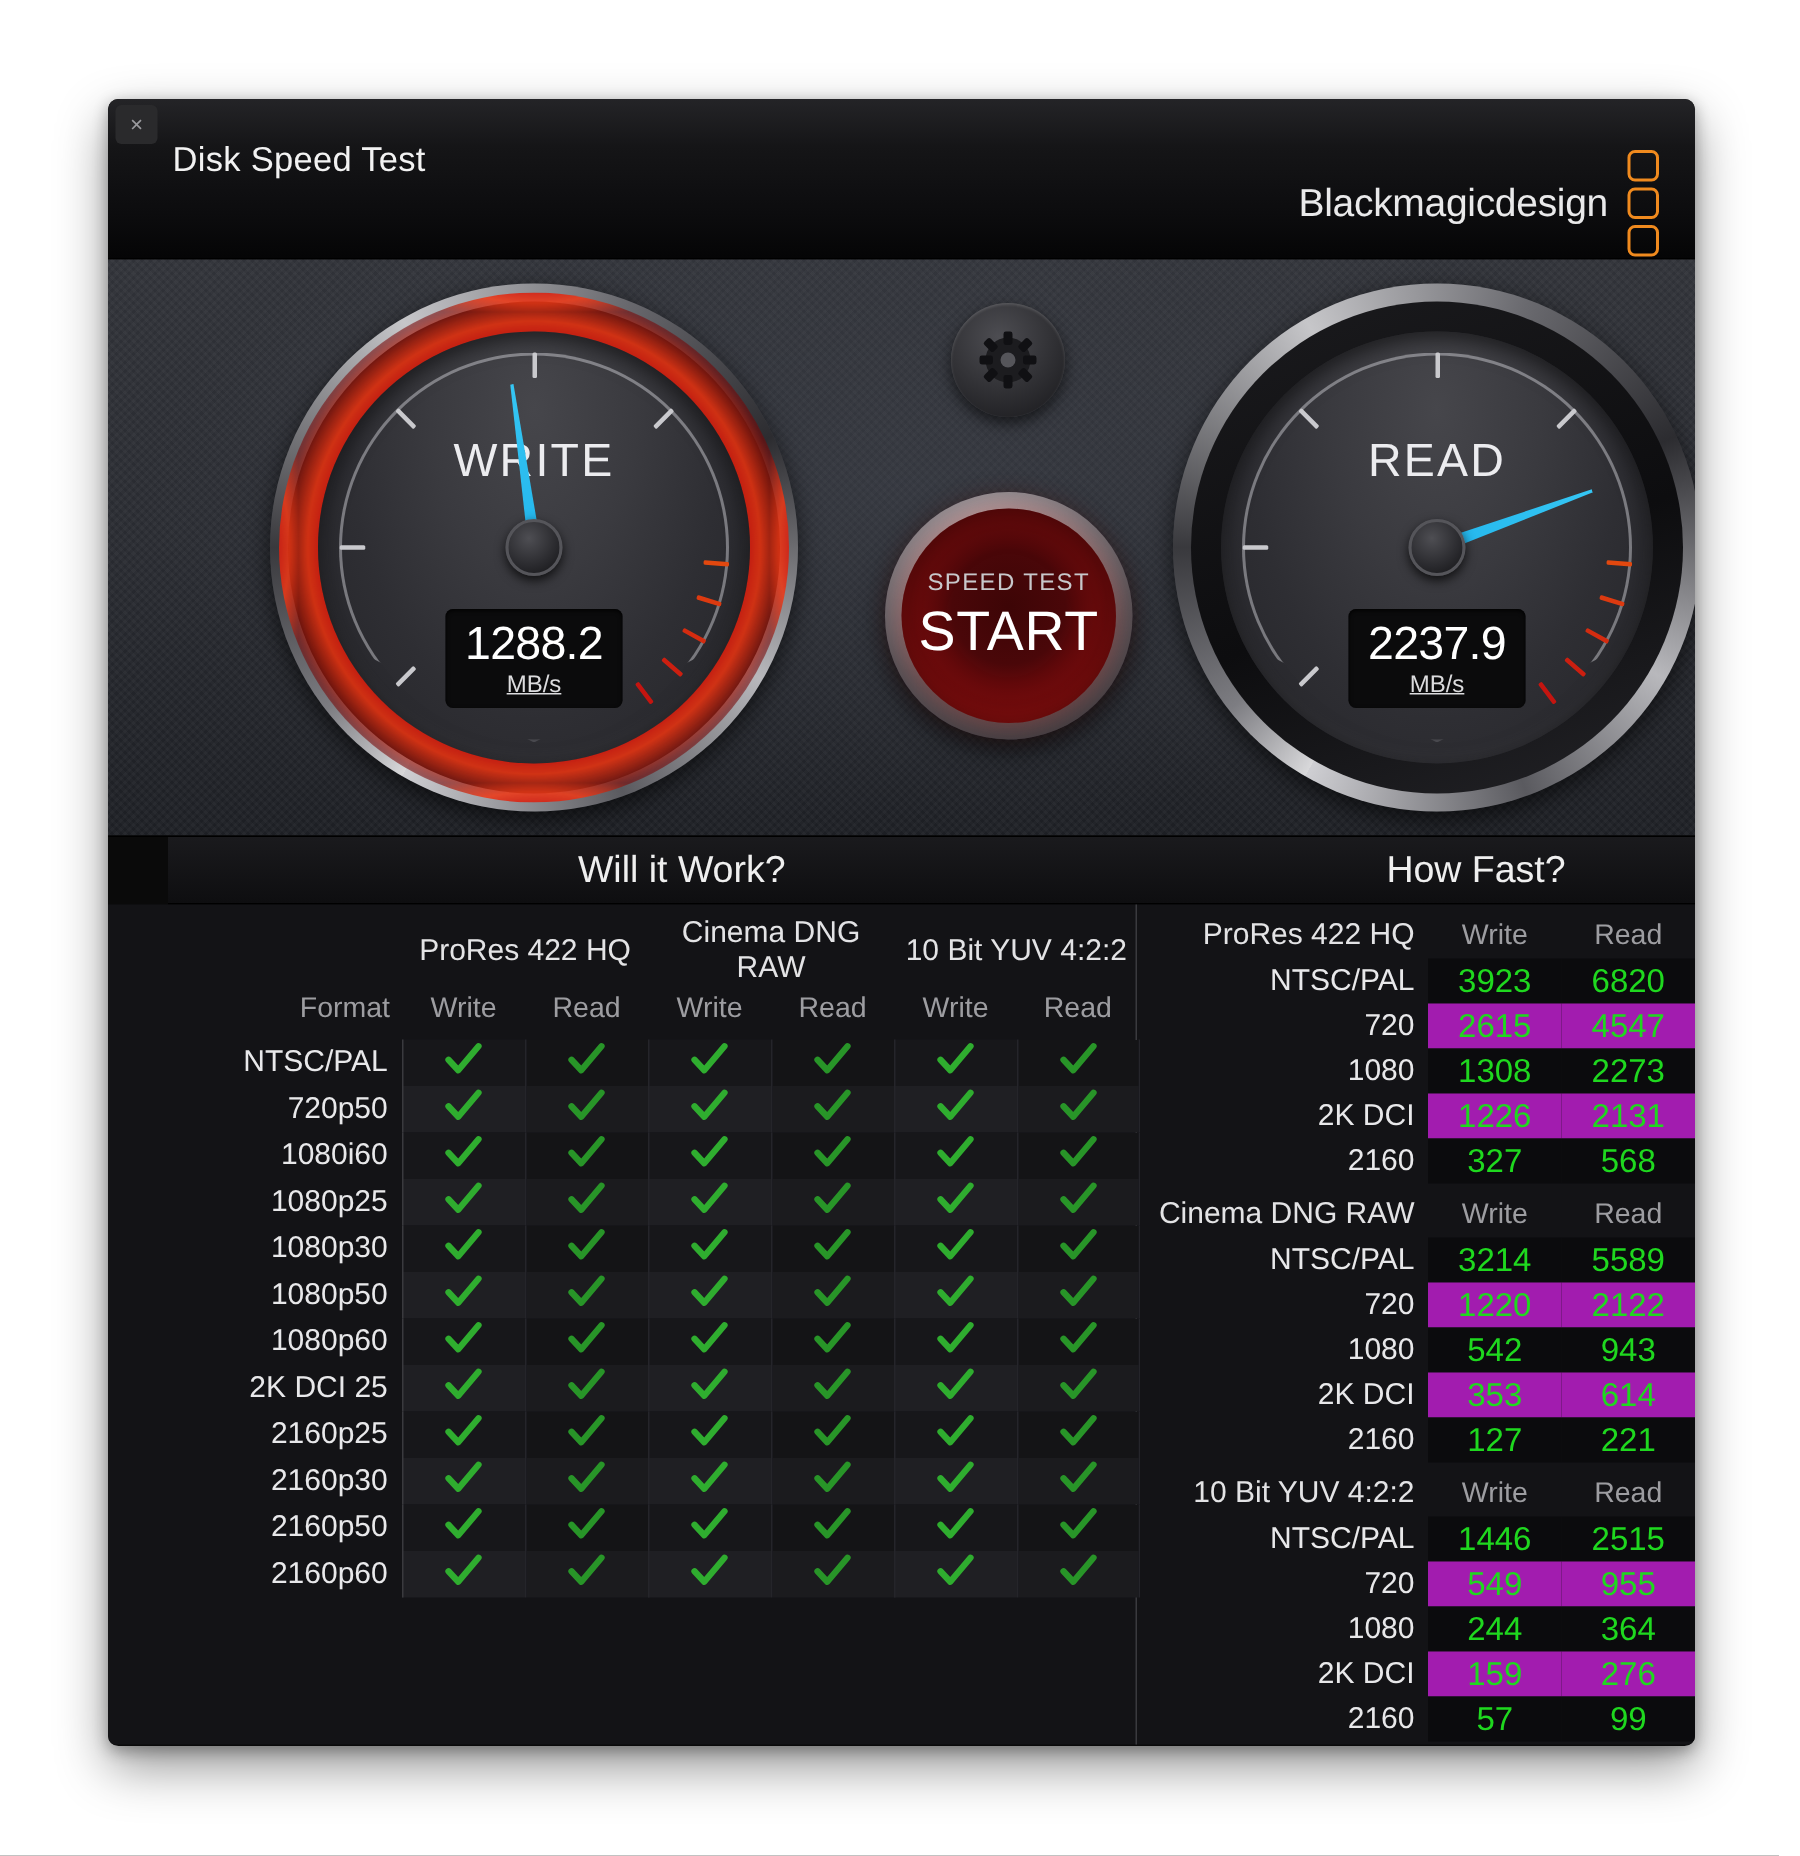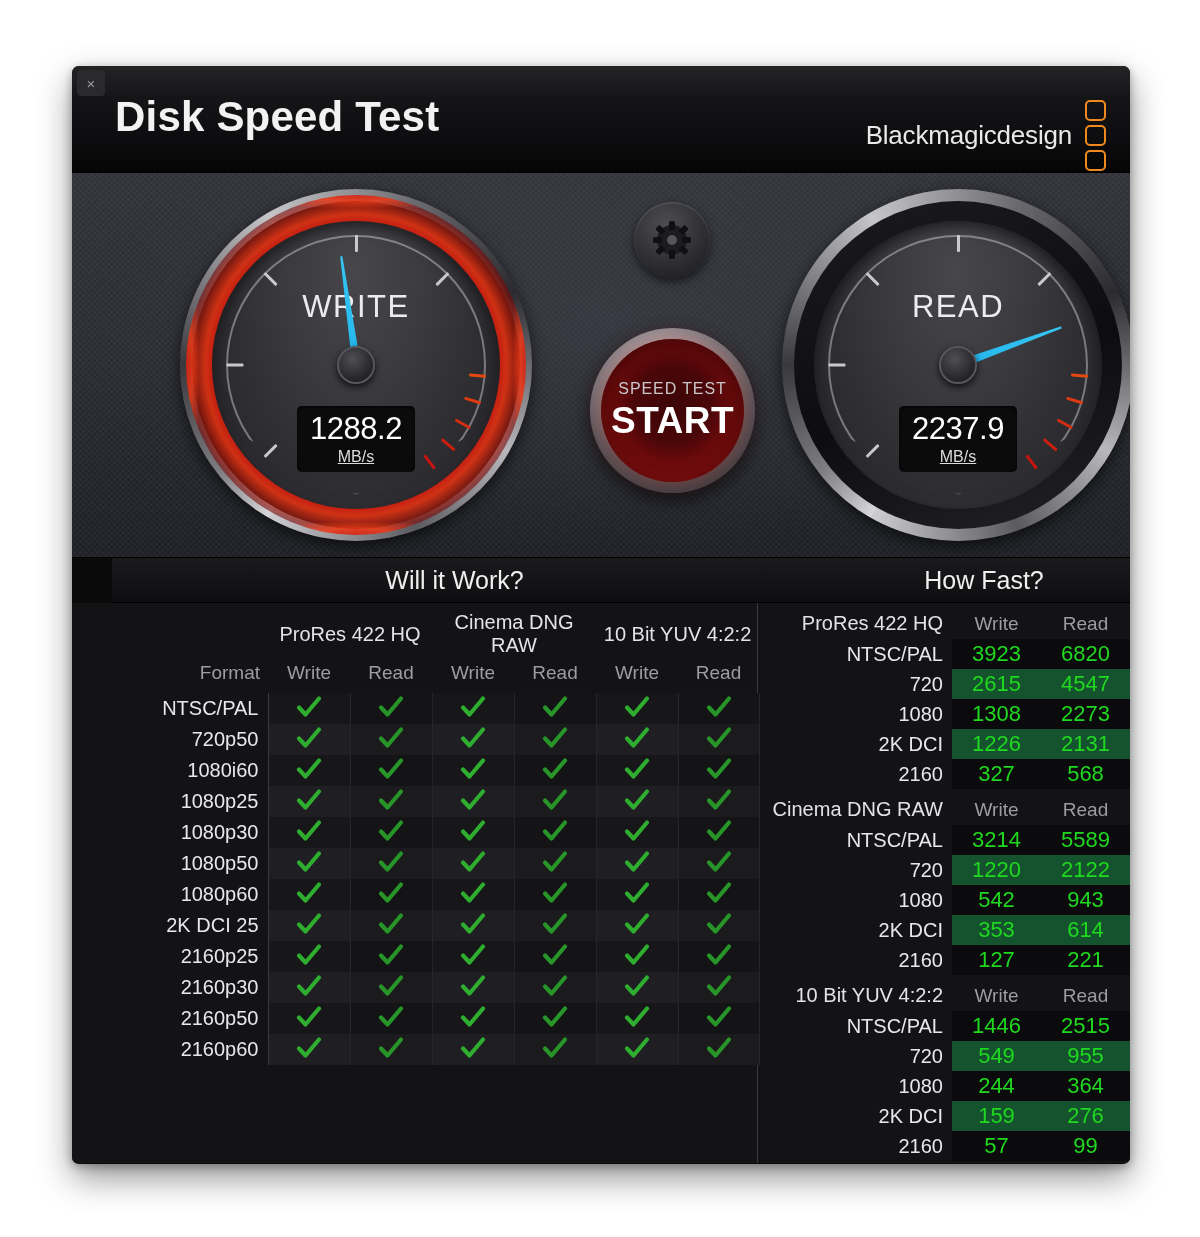--- a/index.html
+++ b/index.html
@@ -36,21 +36,21 @@
 
   
   #titlebar {
     position: relative;
     height: 107px;
     background: linear-gradient(180deg, #242427 0%, #151517 30%, #0c0c0e 72%, #050506 100%);
     border-bottom: 1px solid #000;
   }
   #app-title {
     position: absolute; left: 43px; top: 27px;
-    font-size: 42px; font-weight: 700; color: #f2f2f2;
+    font-size: 23px; font-weight: 400; color: #f2f2f2;
     letter-spacing: .2px;
   }
   #brand {
     position: absolute; right: 24px; top: 34px;
     display: flex; align-items: center; gap: 13px;
   }
   #brand-text {
     font-size: 26px; color: #e9e9ea; font-weight: 300; letter-spacing: -0.2px;
   }
   #brand-logo { display: flex; flex-direction: column; gap: 4px; }
@@ -173,21 +173,21 @@
   }
   #start-inner {
     width: 143px; height: 143px; border-radius: 50%;
     background:
       radial-gradient(circle at 50% 46%, #3d0506 0%, #4a0709 36%, #7d0c0d 62%, #c21514 80%, #e8301c 92%, #801012 100%);
     box-shadow: inset 0 0 24px rgba(0,0,0,.72), 0 0 22px rgba(225,40,25,.35);
     display: flex; flex-direction: column;
     align-items: center; justify-content: center;
   }
   #start-sub { font-size: 16px; color: #c8c8cb; letter-spacing: .9px; }
-  #start-main { font-size: 37px; color: #fff; font-weight: 700; letter-spacing: .5px; margin-top: 2px; }
+  #start-main { font-size: 37px; color: #fff; font-weight: 400; letter-spacing: .5px; margin-top: 2px; }
 
   
   #sections {
     position: relative; height: 45px;
     background: linear-gradient(180deg, #1a1a1d 0%, #0e0e10 100%);
     border-bottom: 1px solid #000;
     margin-left: 40px;
   }
   .sec-title {
     position: absolute; top: 8px;
@@ -241,21 +241,21 @@
   }
   #hf td.rname {
     font-size: 20px; color: #e8e8ea; text-align: right;
     padding-right: 9px; height: 30px;
   }
   #hf td.num {
     font-size: 22px; color: #1fd81f; text-align: center;
     height: 30px; font-weight: 500;
   }
   #hf tr.d0 td.num { background: #0b0b0d; }
-  #hf tr.d1 td.num { background: #14532d; }
+  #hf tr.d1 td.num { background: #a21caf; }
   #hf td.num.rd { background-image: linear-gradient(rgba(255,255,255,.028), rgba(255,255,255,.028)); }
 </style>
 </head>
 <body>
 
 <div id="window">
 
   <div id="close-btn">×</div>
 
   <div id="titlebar">

